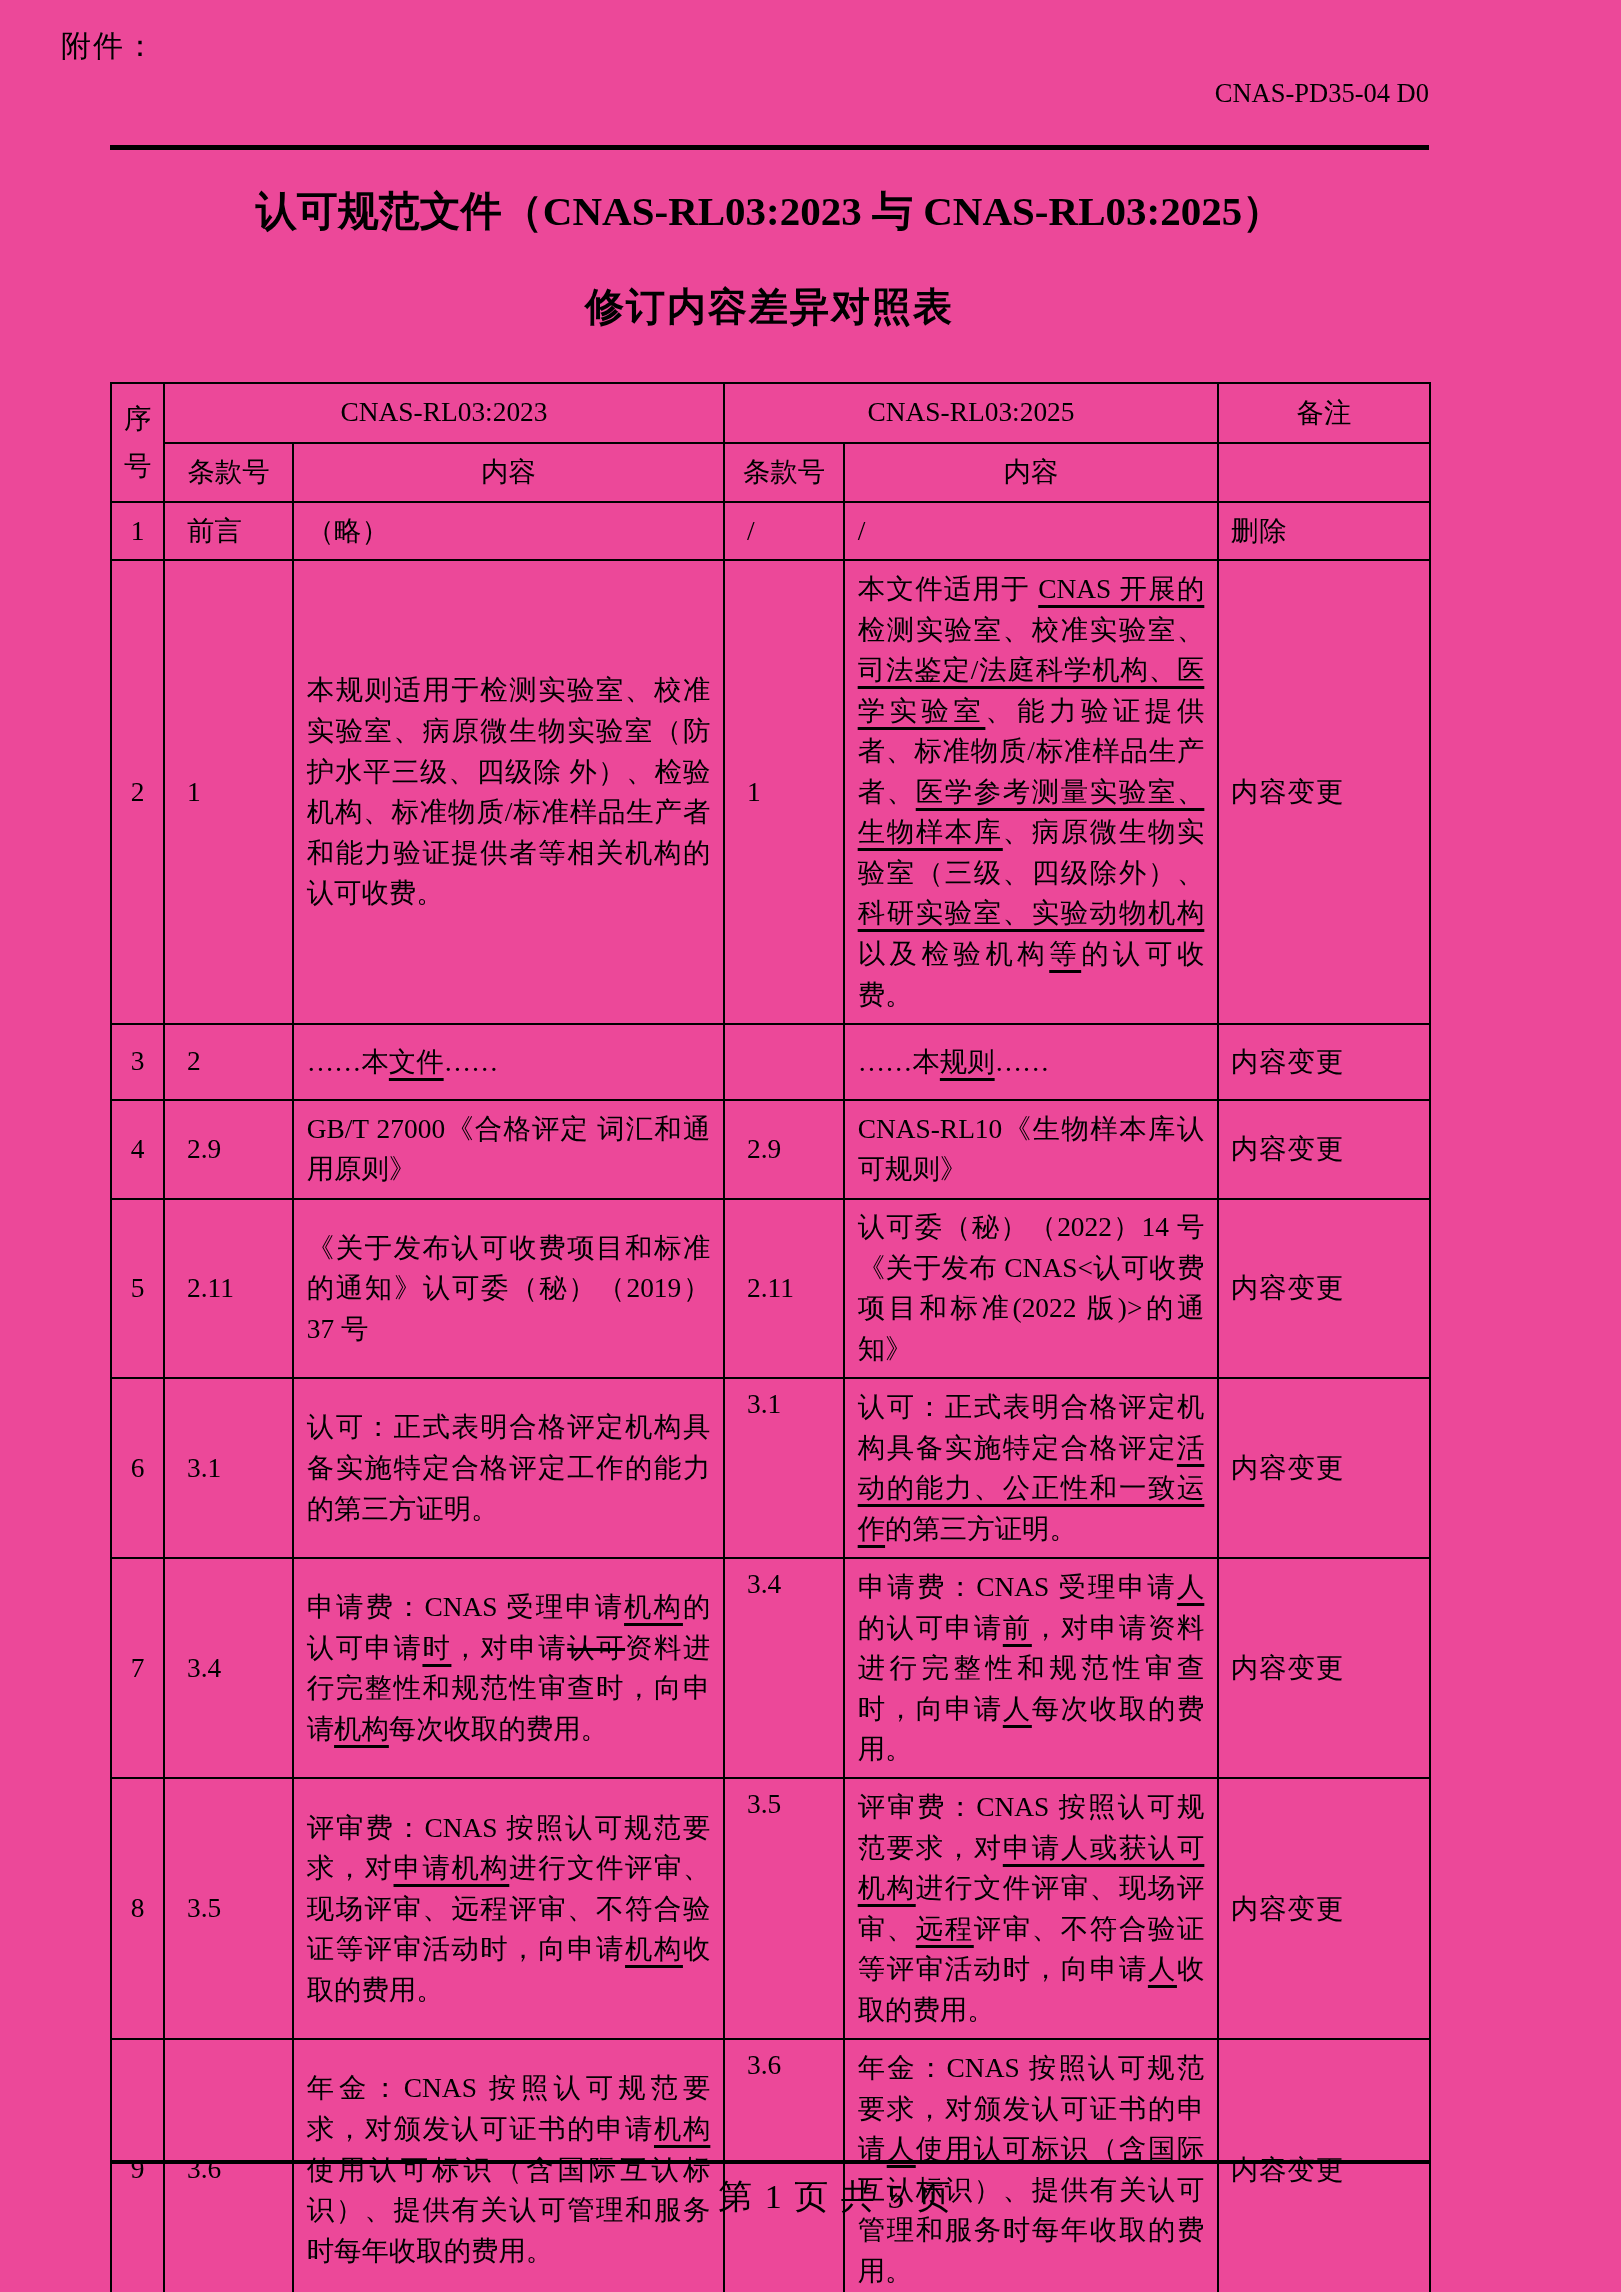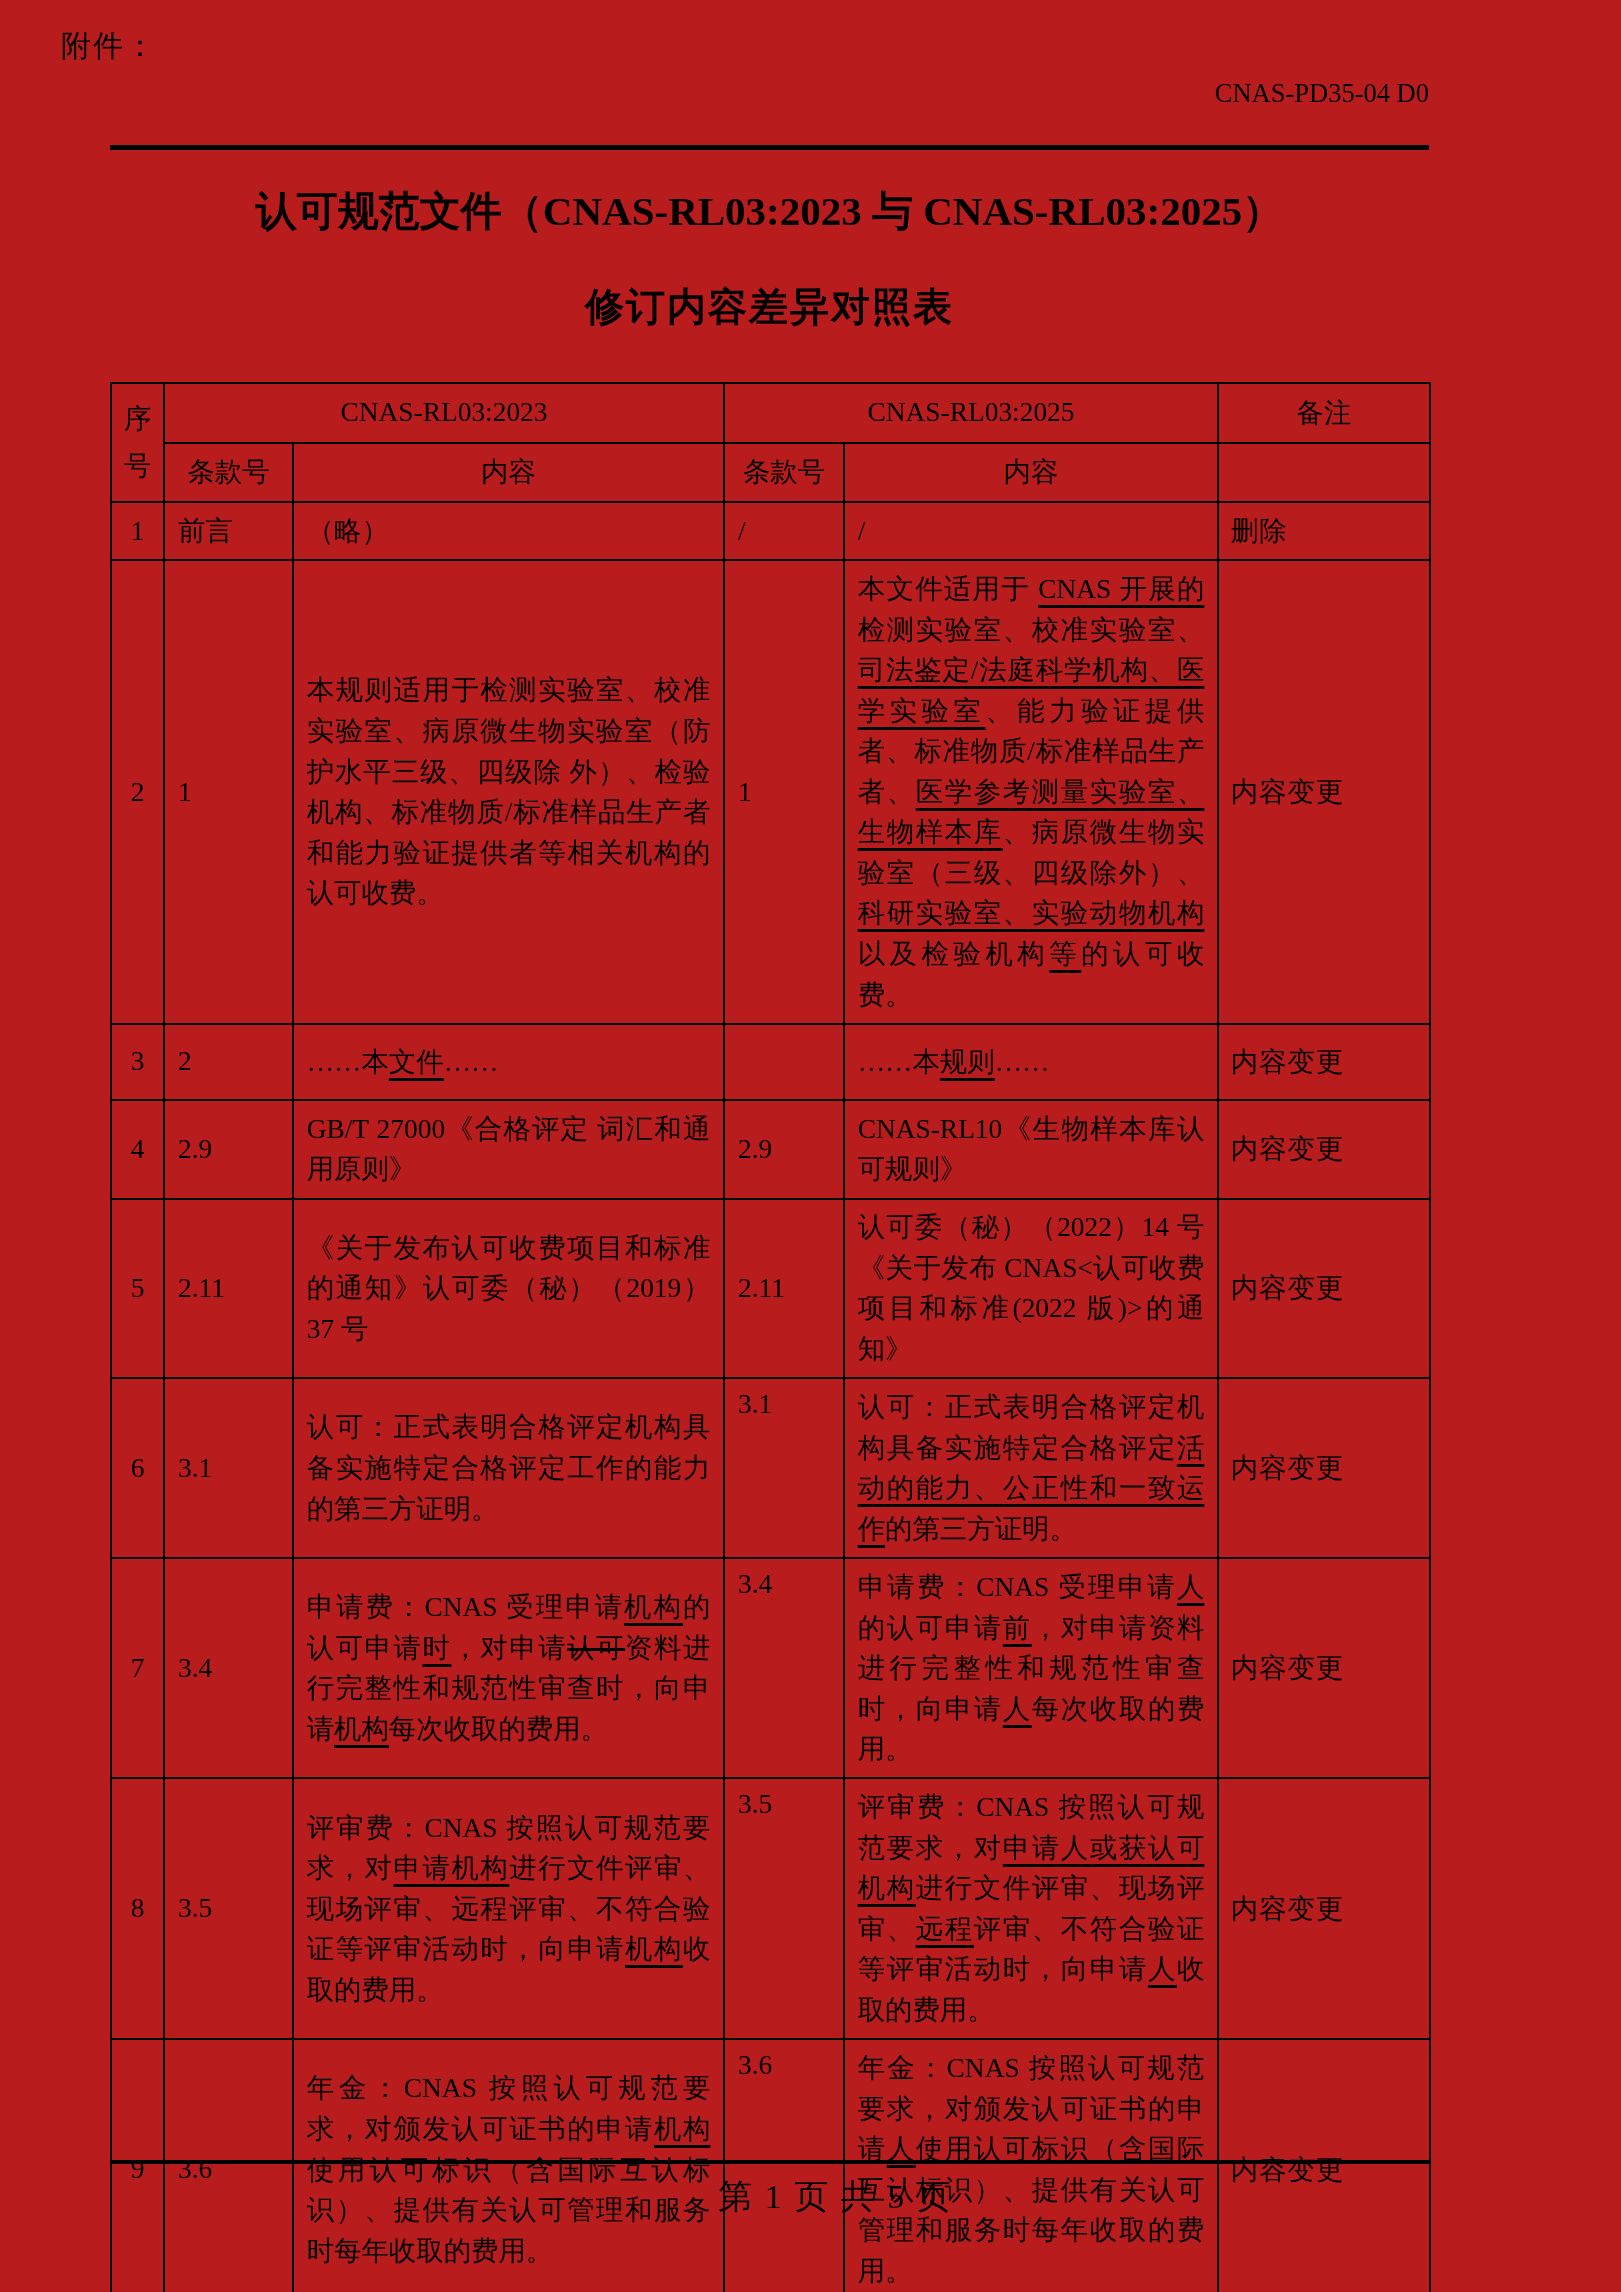--- a/index.html
+++ b/index.html
@@ -1,20 +1,20 @@
 <!DOCTYPE html>
 <html lang="zh"><head>
 <meta charset="utf-8">
 <style>
   html,body { margin:0; padding:0; background:#e8e8e8; }
   .page {
     position: relative;
     width: 1621px; height: 2293px;
     margin: 0 auto;
-    background: #b91c1c;
+    background: #ec4899;
     color: #000;
     font-family: "Liberation Serif", "DejaVu Serif", serif;
     overflow: hidden;
   }
   .attachment {
     position: absolute; left: 61px; top: 25.5px;
     font-size: 30px; letter-spacing: 2px;
   }
   .doc-code {
     position: absolute; right: 192px; top: 78px;
@@ -57,21 +57,21 @@
   tr.r4 { height: 86px; }
   tr.r5 { height: 173px; }
   tr.r6 { height: 172px; }
   tr.r7 { height: 196px; }
   tr.r8 { height: 245px; }
   tr.r9 { height: 245px; }
 
   .diff-table th { text-align: center; }
   th.seq-h { line-height: 1.7; padding: 12px; word-break: break-all; }
   td.seq { text-align: center; }
-  td.clause { text-align: left; padding-left: 13px; padding-right: 3.9px; }
+  td.clause { text-align: left; padding-left: 22px; padding-right: 3.9px; }
   td.clause.top { vertical-align: top; padding-top: 9.8px; }
   td.content {
     text-align: justify;
     line-height: 1.48;
     padding: 7.8px 12.7px;
   }
   td.remark { letter-spacing: 1px; }
   td.content u {
     text-decoration: underline;
     text-decoration-thickness: 2.5px;

